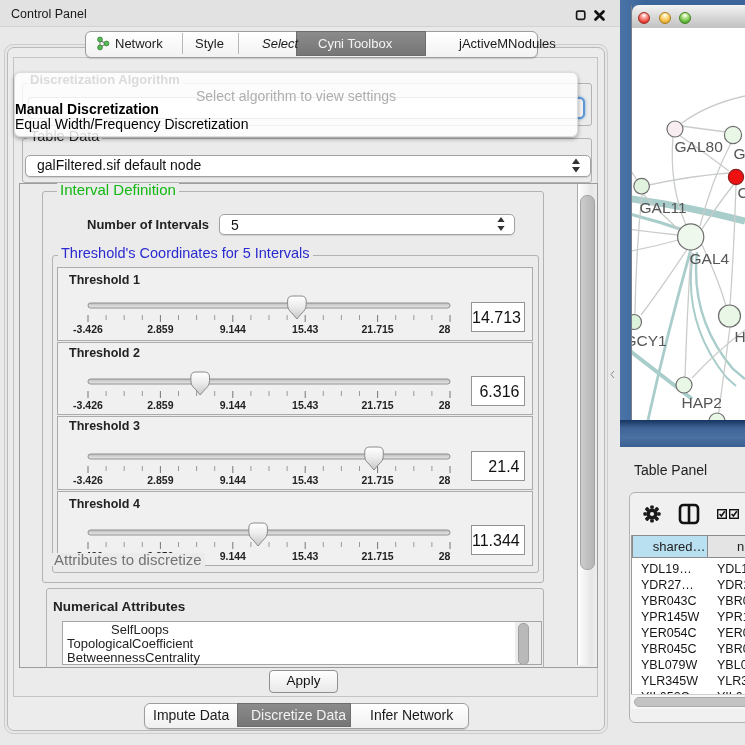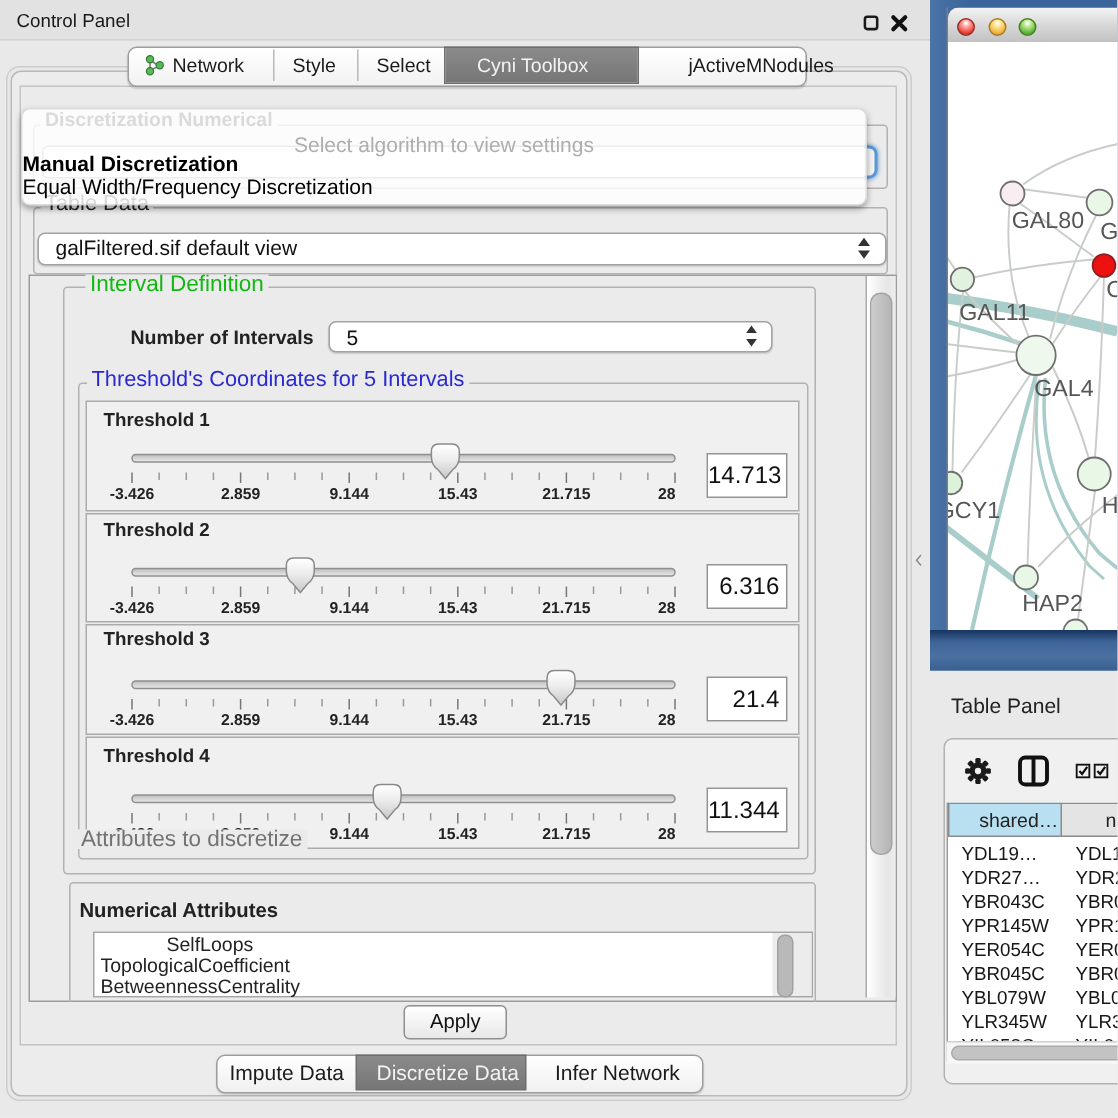--- a/index.html
+++ b/index.html
@@ -27,33 +27,33 @@
 <div class="abs" style="left:182px;top:33px;width:1px;height:21px;background:#b9b9b9;"></div>
 <div class="abs" style="left:238px;top:33px;width:1px;height:21px;background:#b9b9b9;"></div>
 <svg class="abs" style="left:96px;top:36px;" width="15" height="16" viewBox="0 0 15 16">
     <path d="M4,4 L10,8 M4,11 L10,8 M4,4 L4,11" stroke="#7e7e7e" stroke-width="1.1" fill="none"></path>
     <circle cx="4" cy="3.5" r="2.4" fill="#57b957" stroke="#2f7d2f" stroke-width="0.8"></circle>
     <circle cx="4" cy="11.5" r="2.4" fill="#57b957" stroke="#2f7d2f" stroke-width="0.8"></circle>
     <circle cx="10.5" cy="7.5" r="2.4" fill="#57b957" stroke="#2f7d2f" stroke-width="0.8"></circle>
   </svg>
 <div class="lbl" style="left:115px;top:36px;font-size:13px;color:#1b1b1b;">Network</div>
 <div class="lbl" style="left:195px;top:36px;font-size:13px;color:#1b1b1b;">Style</div>
-<div class="lbl" style="left:251px;top:36px;font-size:13px;color:#1b1b1b;">Select</div>
+<div class="lbl" style="left:262px;top:36px;font-size:13px;color:#1b1b1b;font-style:italic;">Select</div>
 <div class="lbl" style="left:318px;top:36px;font-size:13px;color:#f3f3f3;">Cyni Toolbox</div>
 <div class="lbl" style="left:435px;top:36px;font-size:13px;color:#1b1b1b;padding-left:24px;">jActiveMNodules</div>
 <div class="grp" style="left:22px;top:83px;width:568px;height:41px;"></div>
-<div class="grplbl" style="left:27px;top:72.5px;font-weight:bold;font-size:13px;color:#333;">Discretization Numerical</div>
+<div class="grplbl" style="left:27px;top:72.5px;font-weight:bold;font-size:13px;color:#333;">Discretization Algorithm</div>
 <div class="abs" style="left:28px;top:97px;width:551px;height:20px;background:#fbfbfb;border:1px solid rgba(140,140,140,0.85);border-radius:4px;"></div>
 <div class="abs" style="left:576px;top:93px;width:14px;height:30px;overflow:hidden;">
     <div style="position:absolute;left:-29px;top:3.5px;width:34px;height:18px;background:#f2f2f2;border:2.5px solid #5b97d3;border-radius:5.5px;box-shadow:0 0 3px rgba(90,150,211,0.9);"></div>
   </div>
 <div class="grp" style="left:22px;top:138px;width:568px;height:43px;"></div>
 <div class="grplbl" style="left:27px;top:129.5px;color:#222;">Table Data</div>
 <div class="combo" style="left:25px;top:155px;width:564px;height:20px;">
-    <span style="position:absolute;left:11px;top:1px;">galFiltered.sif default view</span>
+    <span style="position:absolute;left:11px;top:1px;">galFiltered.sif default node</span>
   </div>
 <svg class="abs" style="left:570px;top:157px;" width="12" height="17" viewBox="0 0 12 17">
     <path d="M6,1.5 L10,7 L2,7 Z" fill="#333"></path>
     <path d="M6,15.5 L10,10 L2,10 Z" fill="#333"></path>
   </svg>
 <div class="abs" style="left:19px;top:183px;width:577px;height:483px;background:#ebebeb;border:1px solid #9c9c9c;"></div>
 <div class="abs" style="left:577px;top:184px;width:19px;height:481px;background:linear-gradient(90deg,#ffffff,#e6e6e6 70%,#ededed);border-left:1px solid #ababab;"></div>
 <div class="abs" style="left:580px;top:195px;width:13px;height:373px;background:linear-gradient(90deg,#cdcdcd,#b5b5b5);border:1px solid #a3a3a3;border-radius:7px;"></div>
 <div class="grp" style="left:42px;top:191px;width:500px;height:390px;"></div>
 <div class="grplbl" style="left:57px;top:183px;font-size:15px;color:#12b812;">Interval Definition</div>

